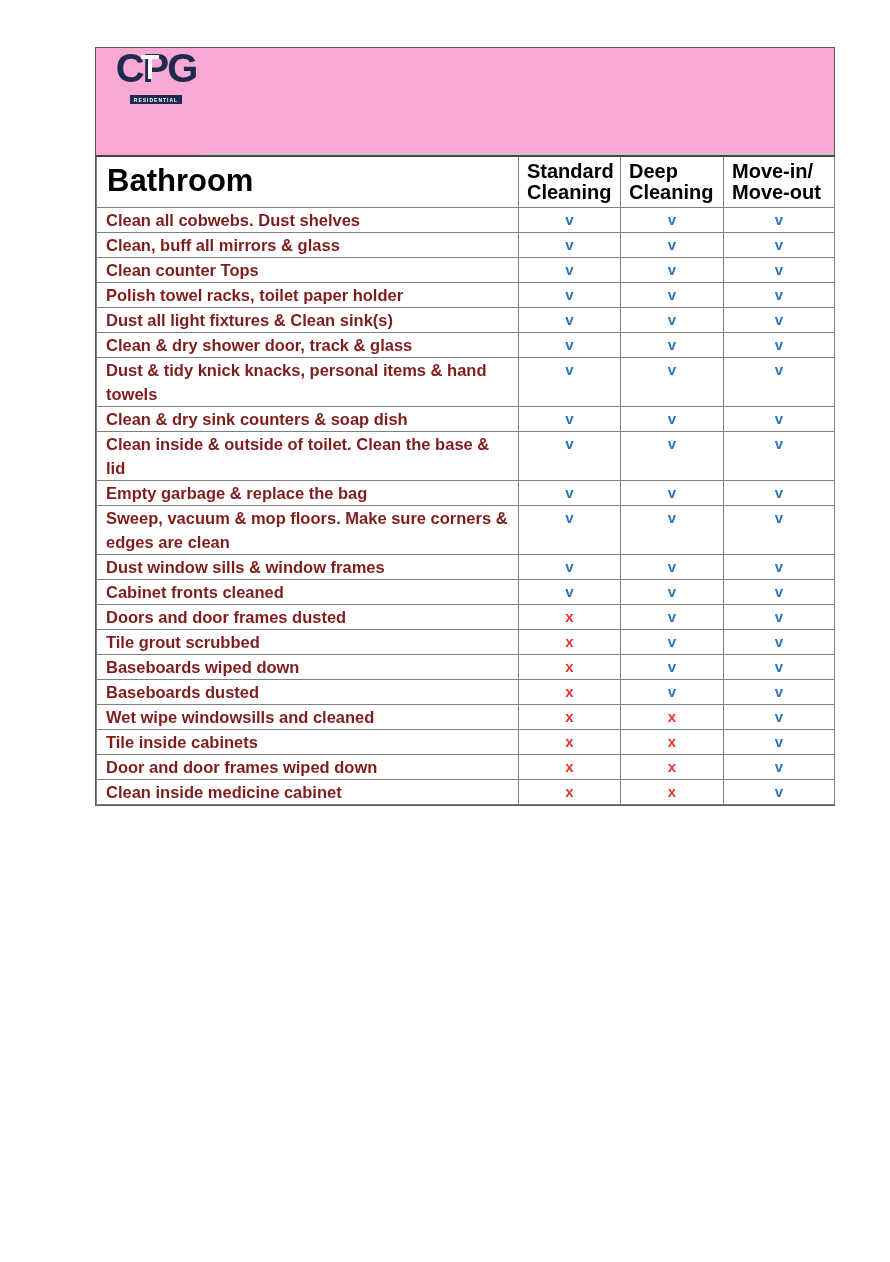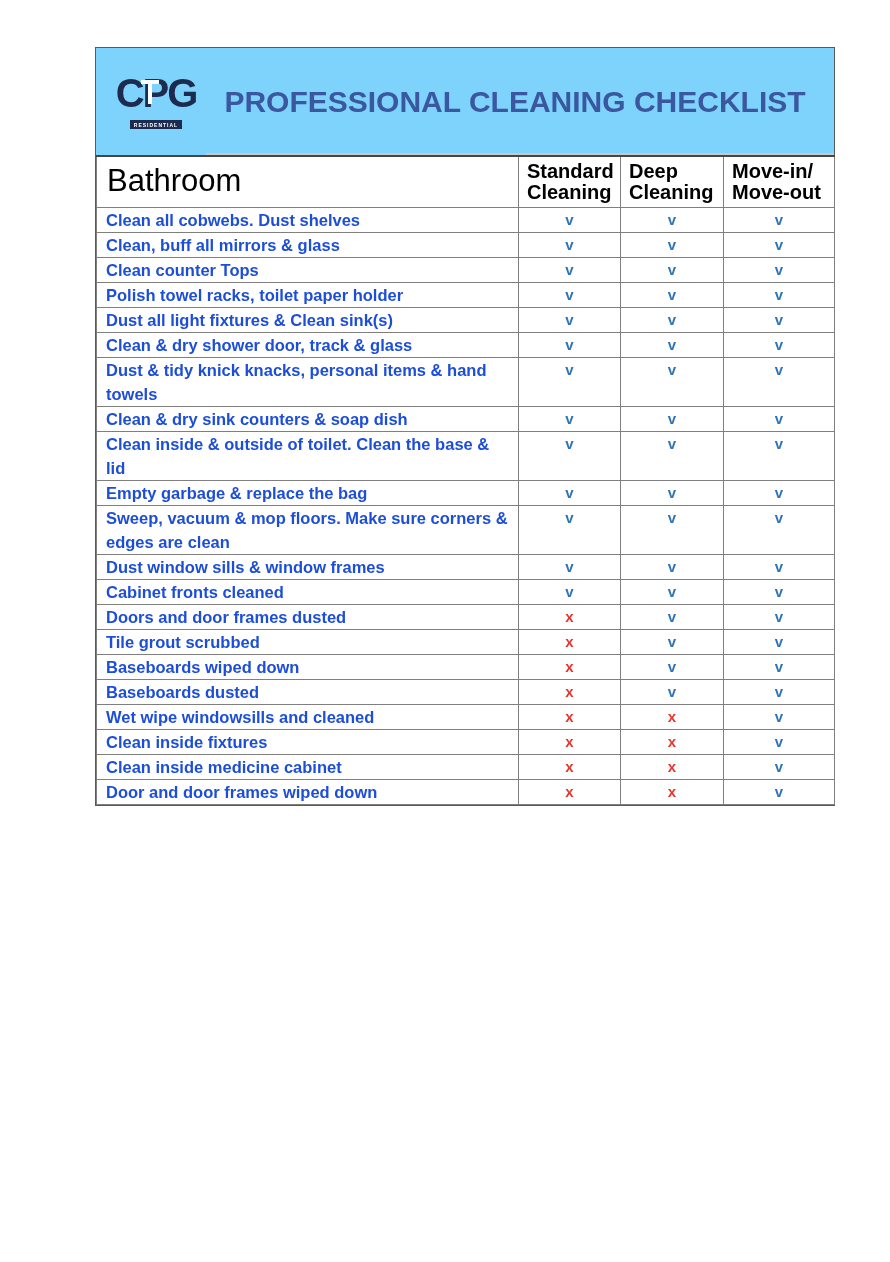--- a/index.html
+++ b/index.html
@@ -21,22 +21,22 @@
     top: 47px;
     width: 738px;
     border: 1px solid #595959;
     background: #ffffff;
   }
   
   .doc-header {
     position: relative;
     height: 107px;
     display: flex;
-    align-items: center;
-    background: #7dd3fc;
+    align-items: flex-start;
+    background: #f9a8d4;
   }
   .logo {
     margin-left: 14px;
     width: 92px;
     flex: 0 0 auto;
     text-align: center;
   }
   .logo-text {
     font-size: 40px;
     font-weight: bold;
@@ -104,38 +104,38 @@
   }
   table.checklist th,
   table.checklist td {
     border: 1px solid #7f7f7f;
     vertical-align: top;
     box-sizing: border-box;
   }
   th.section {
     text-align: left;
     font-size: 31px;
-    font-weight: normal;
+    font-weight: bold;
     color: #000000;
     padding: 5px 8px 6px 10px;
     line-height: 38px;
     height: 50px;
   }
   th.col-head {
     text-align: left;
     font-size: 20px;
     font-weight: bold;
     color: #000000;
     padding: 4px 4px 4px 8px;
     line-height: 21px;
   }
   td.task {
     font-size: 16.5px;
     font-weight: bold;
-    color: #1d4ed8;
+    color: #7f1d1d;
     padding: 0 8px 0 9px;
     line-height: 24px;
   }
   td.mark {
     text-align: center;
     font-size: 15px;
     font-weight: bold;
     line-height: 24px;
     padding: 0;
   }
@@ -146,21 +146,20 @@
 <body>
 
 <div class="page">
   <div class="doc">
 
     <div class="doc-header">
       <div class="logo">
         <div class="logo-text"><span>C</span><span class="logo-p">P</span><span>G</span></div>
         <div class="logo-sub">RESIDENTIAL</div>
       </div>
-      <div class="doc-title">PROFESSIONAL CLEANING CHECKLIST</div>
       <div class="header-divider"></div>
     </div>
 
     <table class="checklist">
       <colgroup>
         <col style="width:422px">
         <col style="width:102px">
         <col style="width:103px">
         <col style="width:111px">
       </colgroup>
@@ -284,33 +283,33 @@
             <td class="mark check">v</td>
             <td class="mark check">v</td>
           </tr>
           <tr>
             <td class="task">Wet wipe windowsills and cleaned</td>
             <td class="mark cross">x</td>
             <td class="mark cross">x</td>
             <td class="mark check">v</td>
           </tr>
           <tr>
-            <td class="task">Clean inside fixtures</td>
+            <td class="task">Tile inside cabinets</td>
+            <td class="mark cross">x</td>
+            <td class="mark cross">x</td>
+            <td class="mark check">v</td>
+          </tr>
+          <tr>
+            <td class="task">Door and door frames wiped down</td>
             <td class="mark cross">x</td>
             <td class="mark cross">x</td>
             <td class="mark check">v</td>
           </tr>
           <tr>
             <td class="task">Clean inside medicine cabinet</td>
-            <td class="mark cross">x</td>
-            <td class="mark cross">x</td>
-            <td class="mark check">v</td>
-          </tr>
-          <tr>
-            <td class="task">Door and door frames wiped down</td>
             <td class="mark cross">x</td>
             <td class="mark cross">x</td>
             <td class="mark check">v</td>
           </tr>
         </tbody>
     </table>
 
   </div>
 </div>
 

